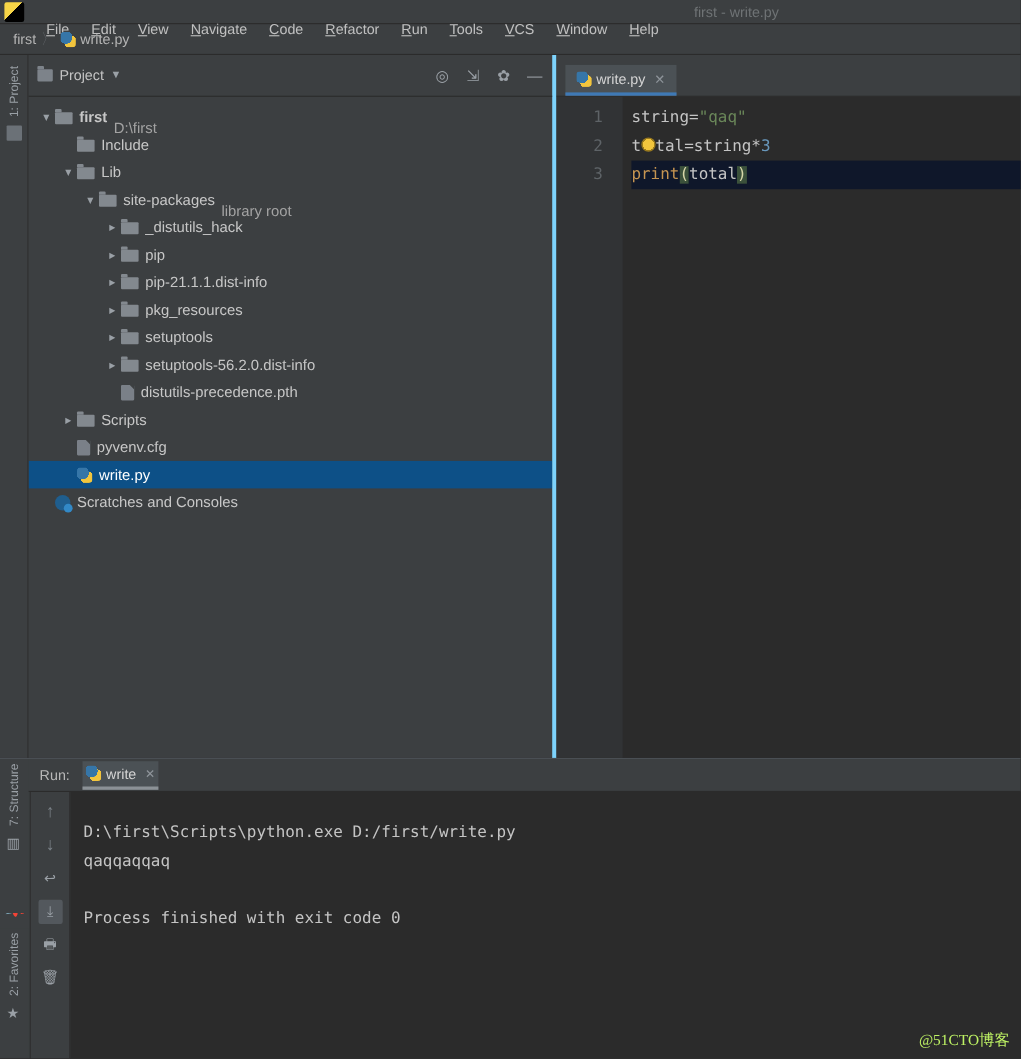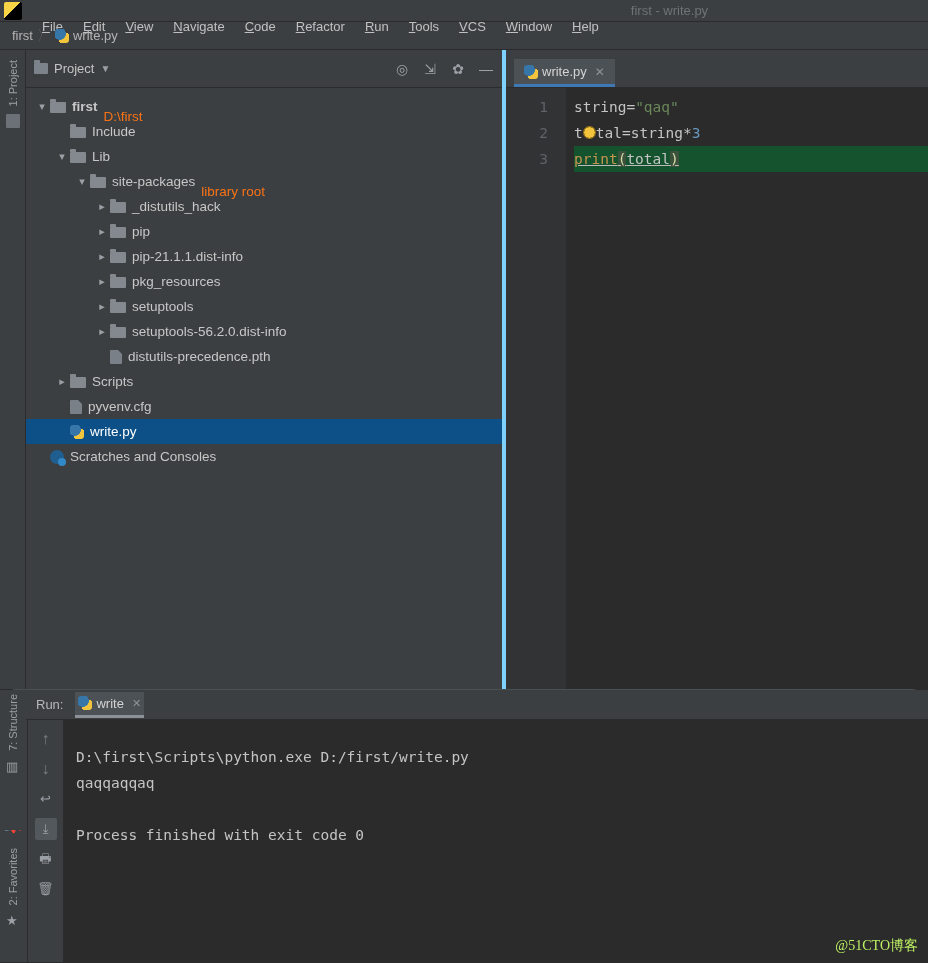--- a/index.html
+++ b/index.html
@@ -126,21 +126,21 @@
 .ico.folder{background:#83898f;border-radius:1px;height:11px;position:relative;margin-top:1px;}
 .ico.folder:before{content:"";position:absolute;top:-3px;left:0;width:6px;height:3px;background:#83898f;border-radius:1px 1px 0 0;}
 .ico.file{background:#7a8088;border-radius:1px;height:14px;width:12px;position:relative;}
 .ico.file:before{content:"";position:absolute;right:0;top:0;border-top:4px solid #3c3f41;border-left:4px solid transparent;}
 .ico.py{width:14px;height:14px;background: radial-gradient(circle at 35% 35%, #3676a8 45%, transparent 46%),radial-gradient(circle at 65% 65%, #f2c53d 45%, transparent 46%);border-radius:3px;}
 .ico.lib{width:14px;height:12px;background:linear-gradient(90deg,#c57e3b 0 25%,#24874a 25% 50%,#3676a8 50% 75%,#b94a3f 75%);}
 .ico.scratch{width:14px;height:14px;border-radius:50%;background:#1f5e8e;position:relative;}
 .ico.scratch:after{content:"";position:absolute;right:-2px;bottom:-2px;width:8px;height:8px;border-radius:50%;background:#3289c7;}
 .tree-row .label{color:#c7c7c7;}
 .tree-row .label.bold{font-weight:600;}
-.tree-row .hint{color:#f97316;margin-left:6px;margin-top:19px;}
+.tree-row .hint{color:#a3a3a3;margin-left:6px;margin-top:19px;}
 .tree-row.selected .label,.tree-row.selected .hint{color:#fff;}
 .indent1{padding-left:8px;}
 .indent2{padding-left:28px;}
 .indent3{padding-left:48px;}
 .indent4{padding-left:68px;}
 
 .editor {
   flex:1;
   background:#2b2b2b;
   display:flex;flex-direction:column;
@@ -155,34 +155,34 @@
   height:28px;display:flex;align-items:center;
   padding:0 10px;background:#4b5155;
   border-bottom:3px solid #3f79b5;
   color:#d4d4d4;font-size:13px;
 }
 .etab .close-x{margin-left:8px;color:#8e949a;font-size:12px;cursor:pointer;}
 .editor-body{flex:1;display:flex;font-family:Consolas,monospace;font-size:14.5px;}
 .gutter-nums{width:60px;text-align:right;color:#5e6367;padding:6px 18px 0 0;line-height:26px;background:#313335;}
 .code-area{flex:1;padding:6px 0 0 8px;line-height:26px;}
 .code-line{white-space:pre;}
-.code-line.active{background:#14532d;text-decoration:underline;}
+.code-line.active{background:#0f172a;}
 .tok-id{color:#c4c4c4;}
 .tok-op{color:#c4c4c4;}
 .tok-str{color:#6a8759;}
 .tok-num{color:#6897bb;}
 .tok-kw{color:#c59451;}
 .tok-paren{background:#3b513b;color:#d7d7a9;}
 .bulb{display:inline-block;width:13px;height:13px;border-radius:50%;background:radial-gradient(circle,#f2c53d 55%,#9a7a1d 56%);vertical-align:-1px;}
 
 .run-panel{
   height:273px;
   background:#2b2b2b;
   border-top:1px solid #4a4f54;
-  display:flex;flex-direction:column;border-radius:17px;
+  display:flex;flex-direction:column;
 }
 .run-header{
   height:30px;background:#3c3f41;
   display:flex;align-items:center;padding-left:4px;
   border-bottom:1px solid #2b2b2b;
 }
 .run-header .rlabel{color:#b8b8b8;font-size:13px;margin:0 12px 0 32px;}
 .rtab{height:26px;display:flex;align-items:center;padding:0 3px;background:#4b5155;border-bottom:3px solid #8b9196;color:#d4d4d4;}
 .rtab .close-x{margin-left:8px;color:#8e949a;font-size:11px;}
 .run-body{flex:1;display:flex;}

